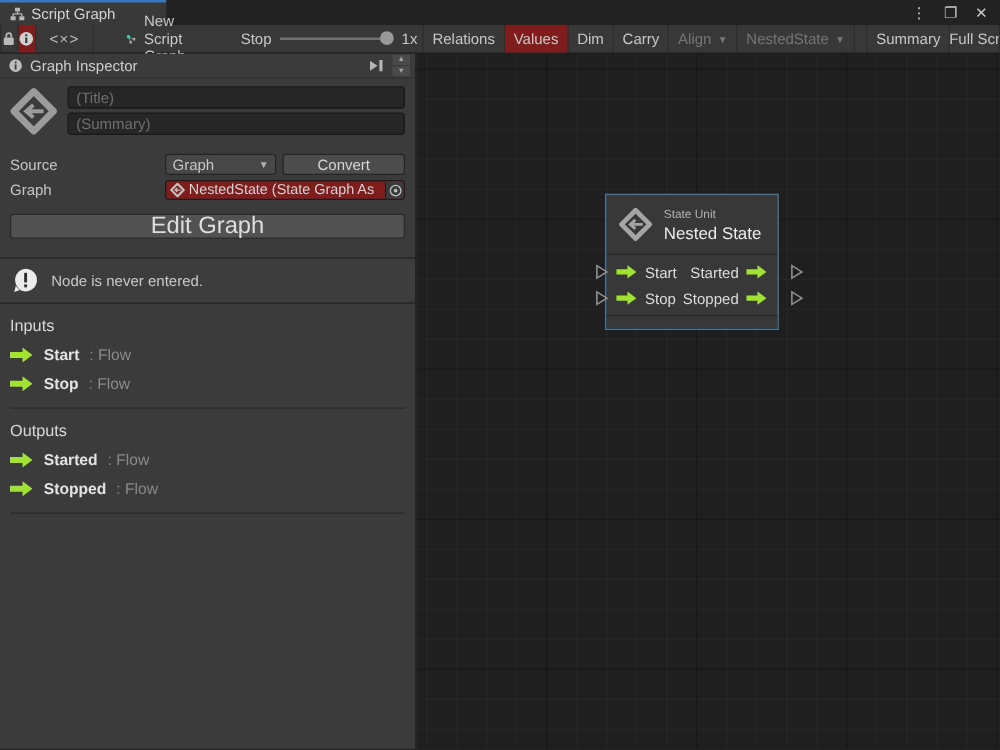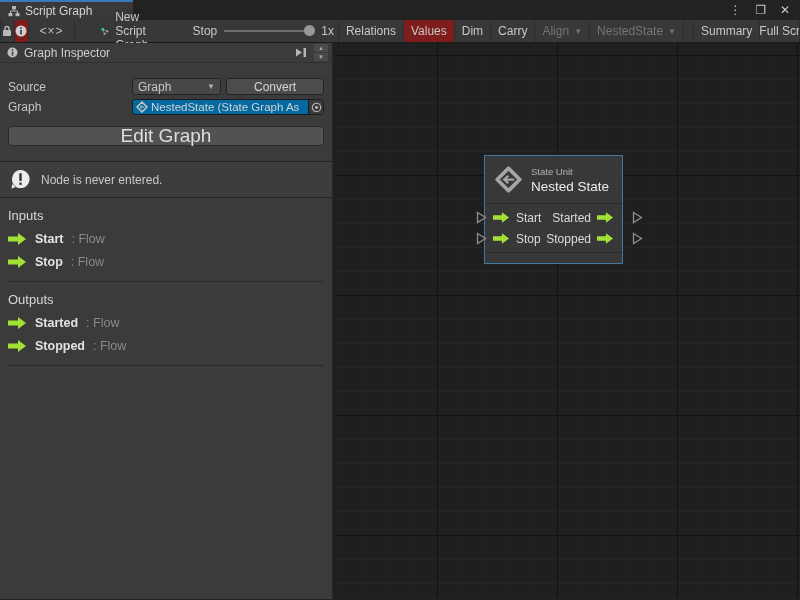--- a/index.html
+++ b/index.html
@@ -53,21 +53,21 @@
     font-family:"Liberation Sans", sans-serif; }
   .tfield::placeholder { color:#6f6f6f; }
 
   .form { padding:15px 8px 0 8px; font-size:12px; color:#c6c6c6; }
   .form-row { display:grid; grid-template-columns:124px 94px 1fr; align-items:center; margin-bottom:4px; }
   .dropdown { height:17px; background:#474747; border:1px solid #242424; border-radius:3px;
     display:flex; align-items:center; padding:0 5px; margin-right:5px; }
   .dropdown .dd-label { flex:1; }
   .btn { height:17px; background:#4c4c4c; border:1px solid #242424; border-radius:3px;
     display:flex; align-items:center; justify-content:center; color:#d6d6d6; }
-  .objfield { grid-column:2 / 4; height:16px; background:#0369a1; border:1px solid #1c1c1c;
+  .objfield { grid-column:2 / 4; height:16px; background:#7f1d1d; border:1px solid #1c1c1c;
     border-radius:3px; display:flex; align-items:center; gap:3px; padding:0 0 0 3px;
     font-size:11.5px; color:#d2d2d2; overflow:hidden; white-space:nowrap; }
   .objfield .objtext { flex:1; overflow:hidden; }
   .picker { width:15px; height:14px; display:flex; align-items:center; justify-content:center;
     background:#3a3a3a; border-left:1px solid #1c1c1c; border-radius:0 3px 3px 0; }
   .edit-btn { margin:7px 8px 0 8px; height:20px; background:#525252; border:1px solid #2a2a2a;
     border-radius:3px; display:flex; align-items:center; justify-content:center;
     font-size:19px; color:#dedede; }
 
   .warnbox { margin-top:15px; border-top:1px solid #232323; border-bottom:1px solid #232323;
@@ -200,20 +200,30 @@
       <svg width="14" height="11" viewBox="0 0 14 11">
         <polygon points="2,1.5 8,5.5 2,9.5" fill="#b5b5b5"></polygon>
         <rect x="9.5" y="1" width="2.5" height="9" fill="#b5b5b5"></rect>
       </svg>
       <div class="scroll-arrows">
         <div>▲</div>
         <div>▼</div>
       </div>
     </div>
 
+    <div class="title-block">
+      <svg width="38" height="38" viewBox="0 0 24 24">
+        <path d="M12 2 L22 12 L12 22 L2 12 Z" stroke="#9b9b9b" stroke-width="3.4" fill="none" stroke-linejoin="round"></path>
+        <path d="M17 12 H9 M11.8 8.8 L8.2 12 L11.8 15.2" stroke="#9b9b9b" stroke-width="2" fill="none"></path>
+      </svg>
+      <div class="fields">
+        <input class="tfield" type="text" placeholder="(Title)" style="">
+        <input class="tfield" type="text" placeholder="(Summary)" style="">
+      </div>
+    </div>
 
     <div class="form">
       <div class="form-row">
         <span>Source</span>
         <div class="dropdown">
           <span class="dd-label">Graph</span>
           <span class="caret">▼</span>
         </div>
         <div class="btn">
           <span>Convert</span>

